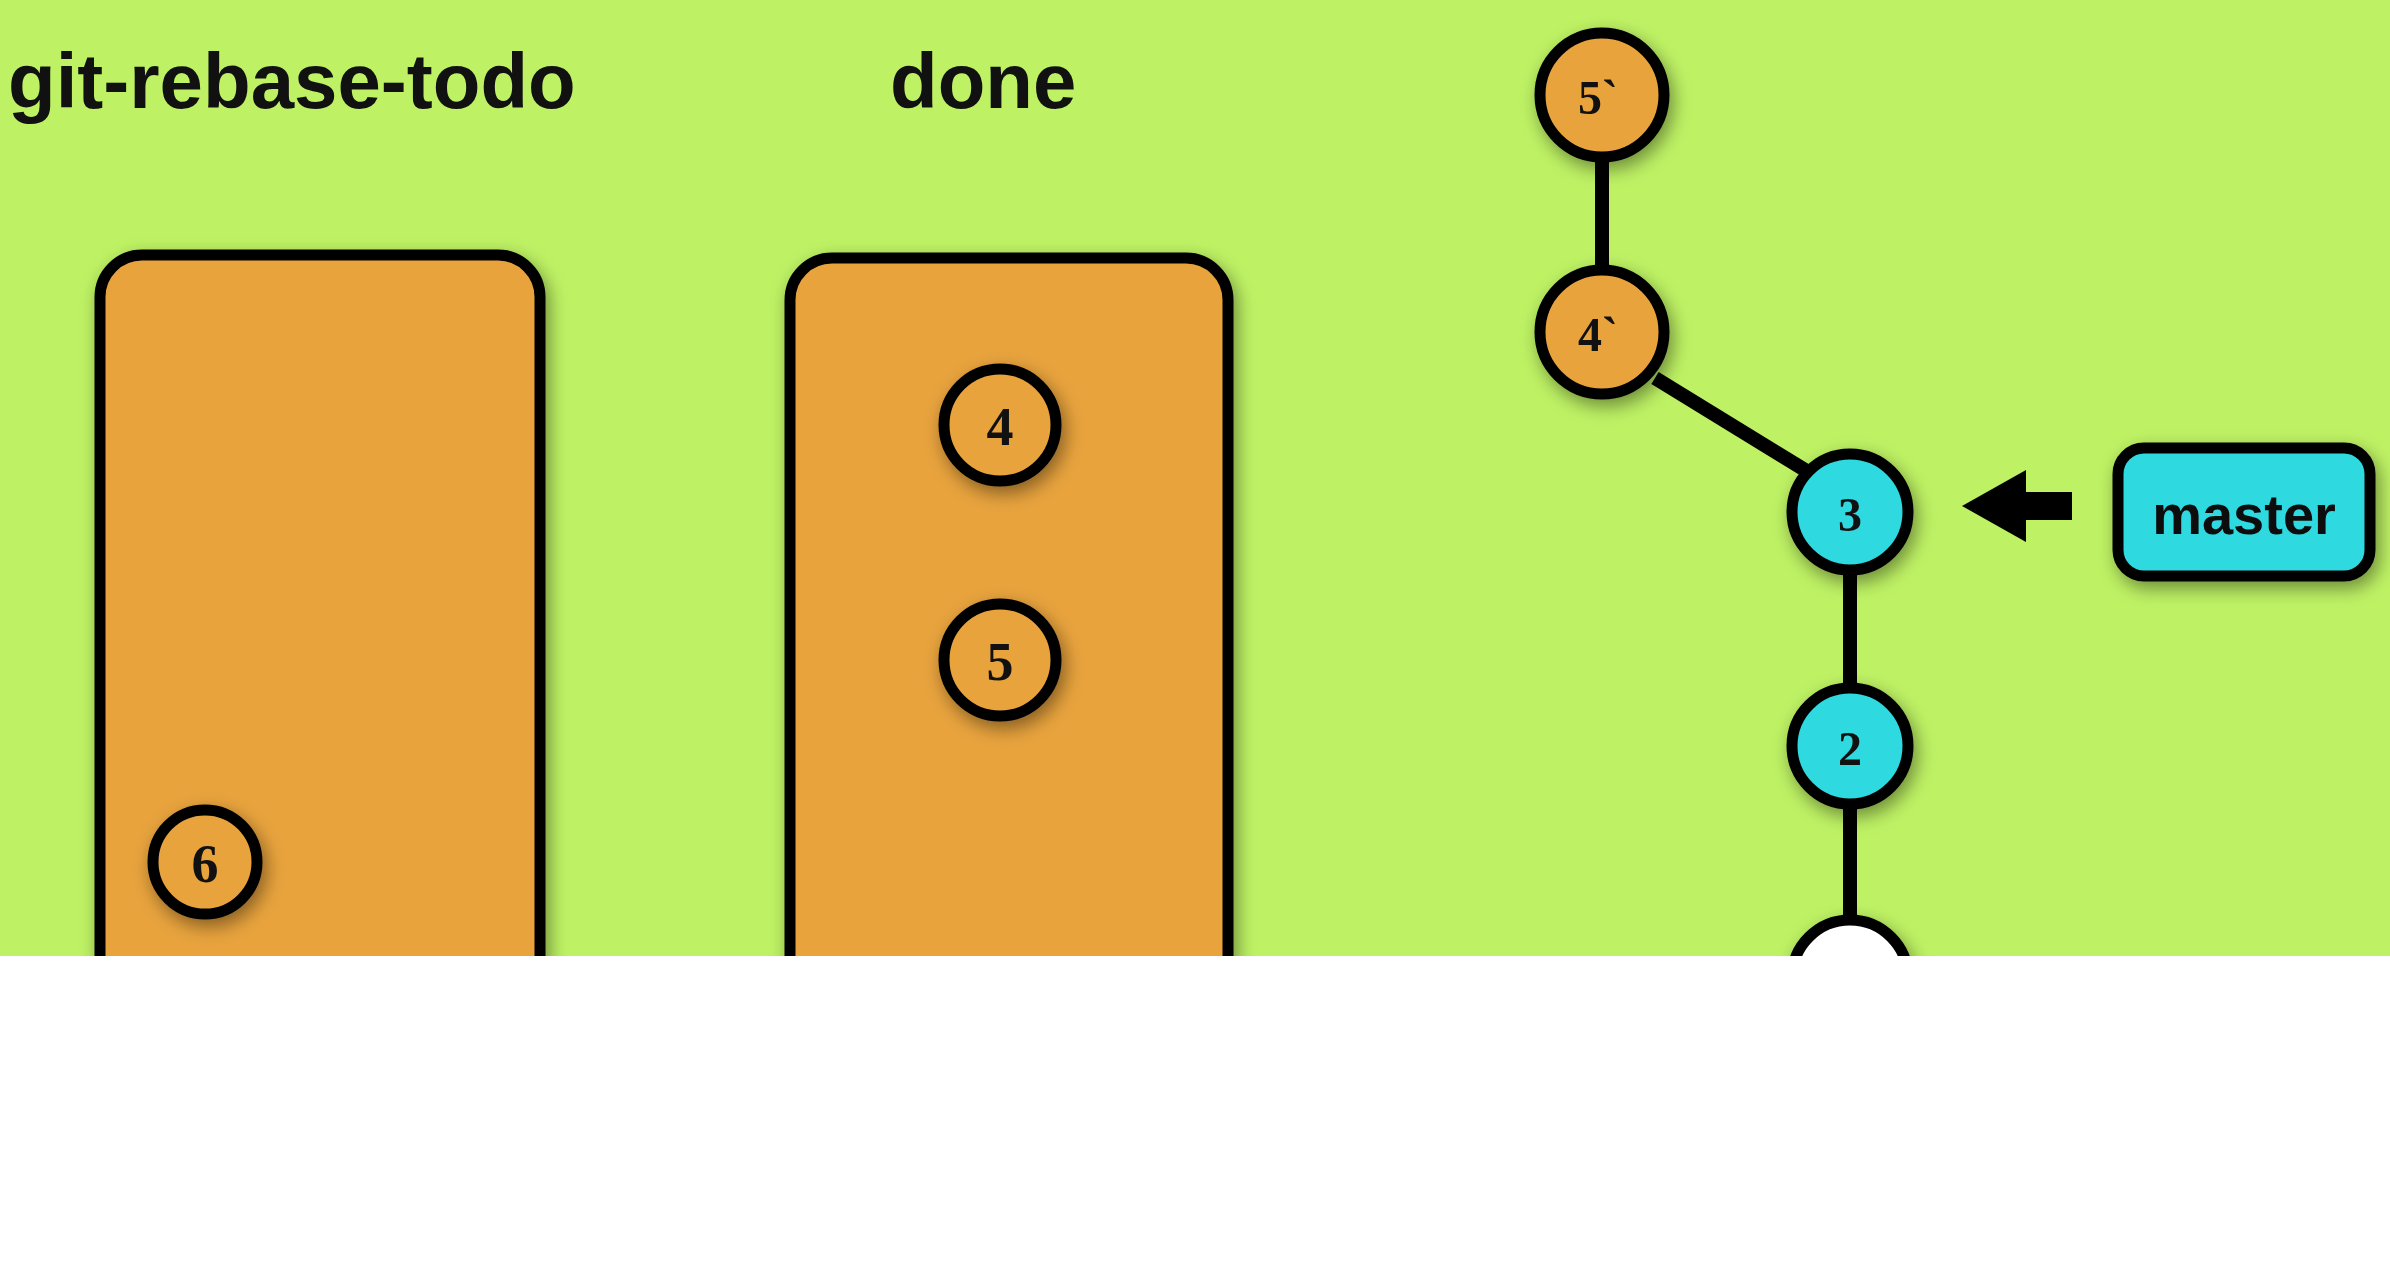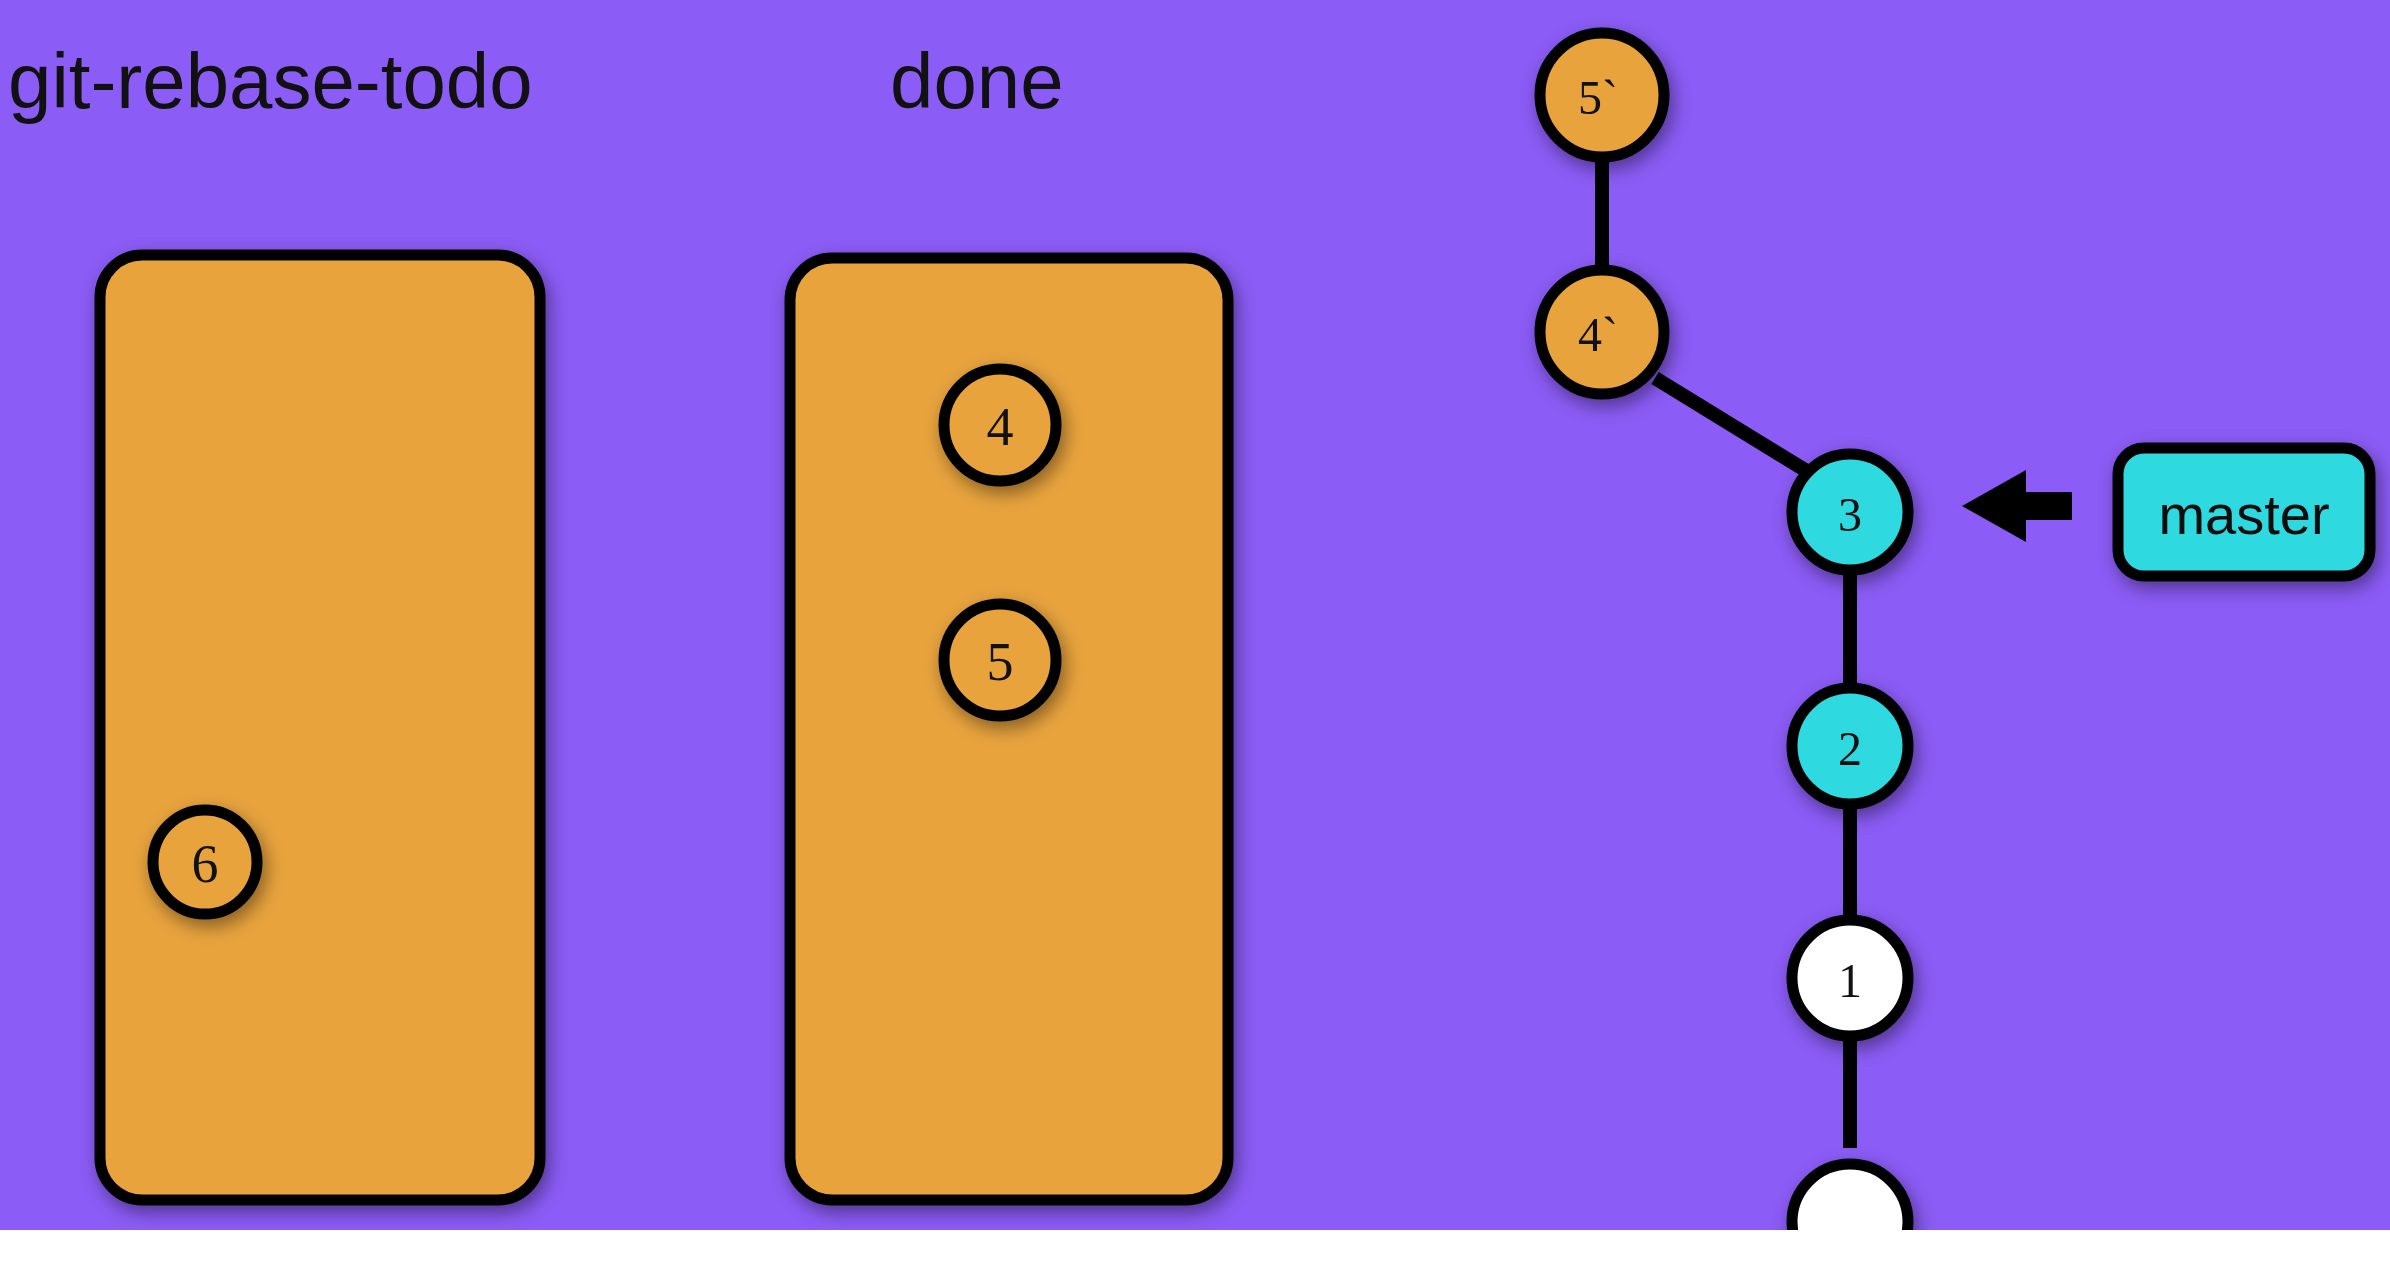--- a/index.html
+++ b/index.html
@@ -3,24 +3,25 @@
 <meta charset="utf-8">
 <style>
   html, body {
     margin: 0;
     padding: 0;
     background: #ffffff;
   }
   #stage {
     position: relative;
     width: 2390px;
-    height: 1230px;
-    background: #8b5cf6;
+    height: 956px;
+    background: #bef264;
     overflow: hidden;
     font-family: "Liberation Sans", sans-serif;
+    font-weight: bold;
   }
   #stage svg {
     position: absolute;
     top: 0;
     left: 0;
     width: 2390px;
     height: 1282px;
   }
   .panel-title {
     font-family: "Liberation Sans", sans-serif;

